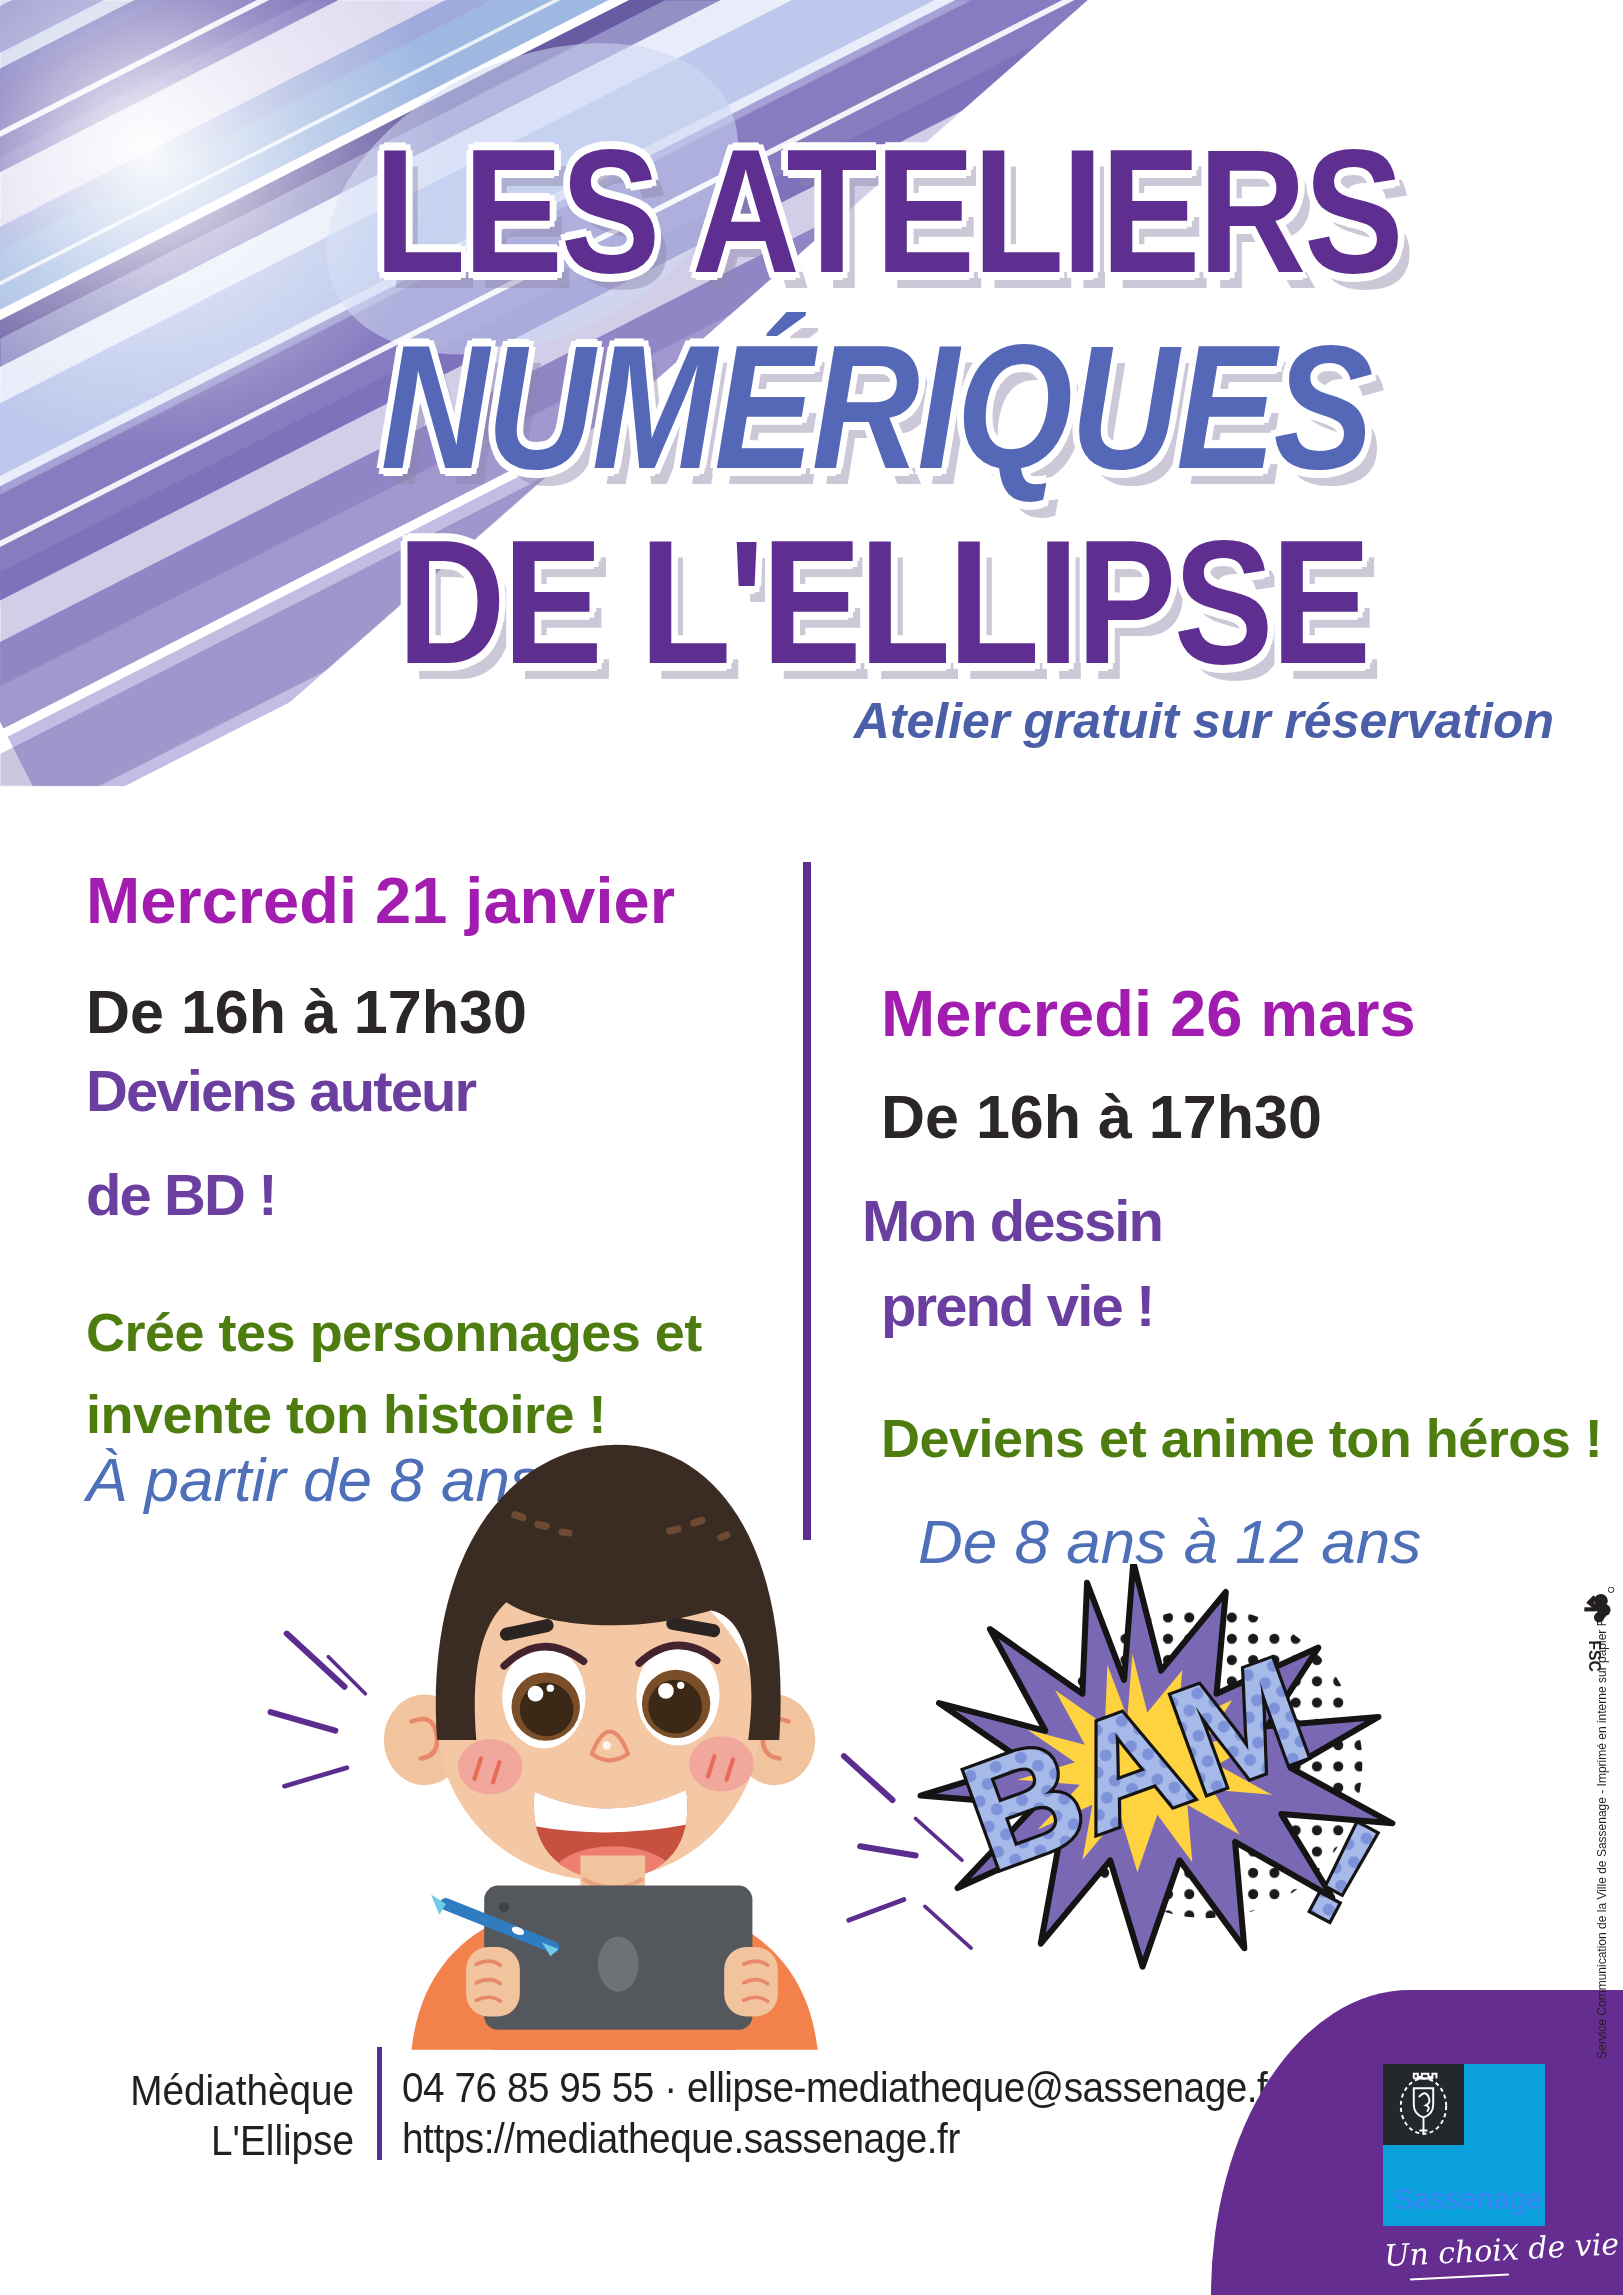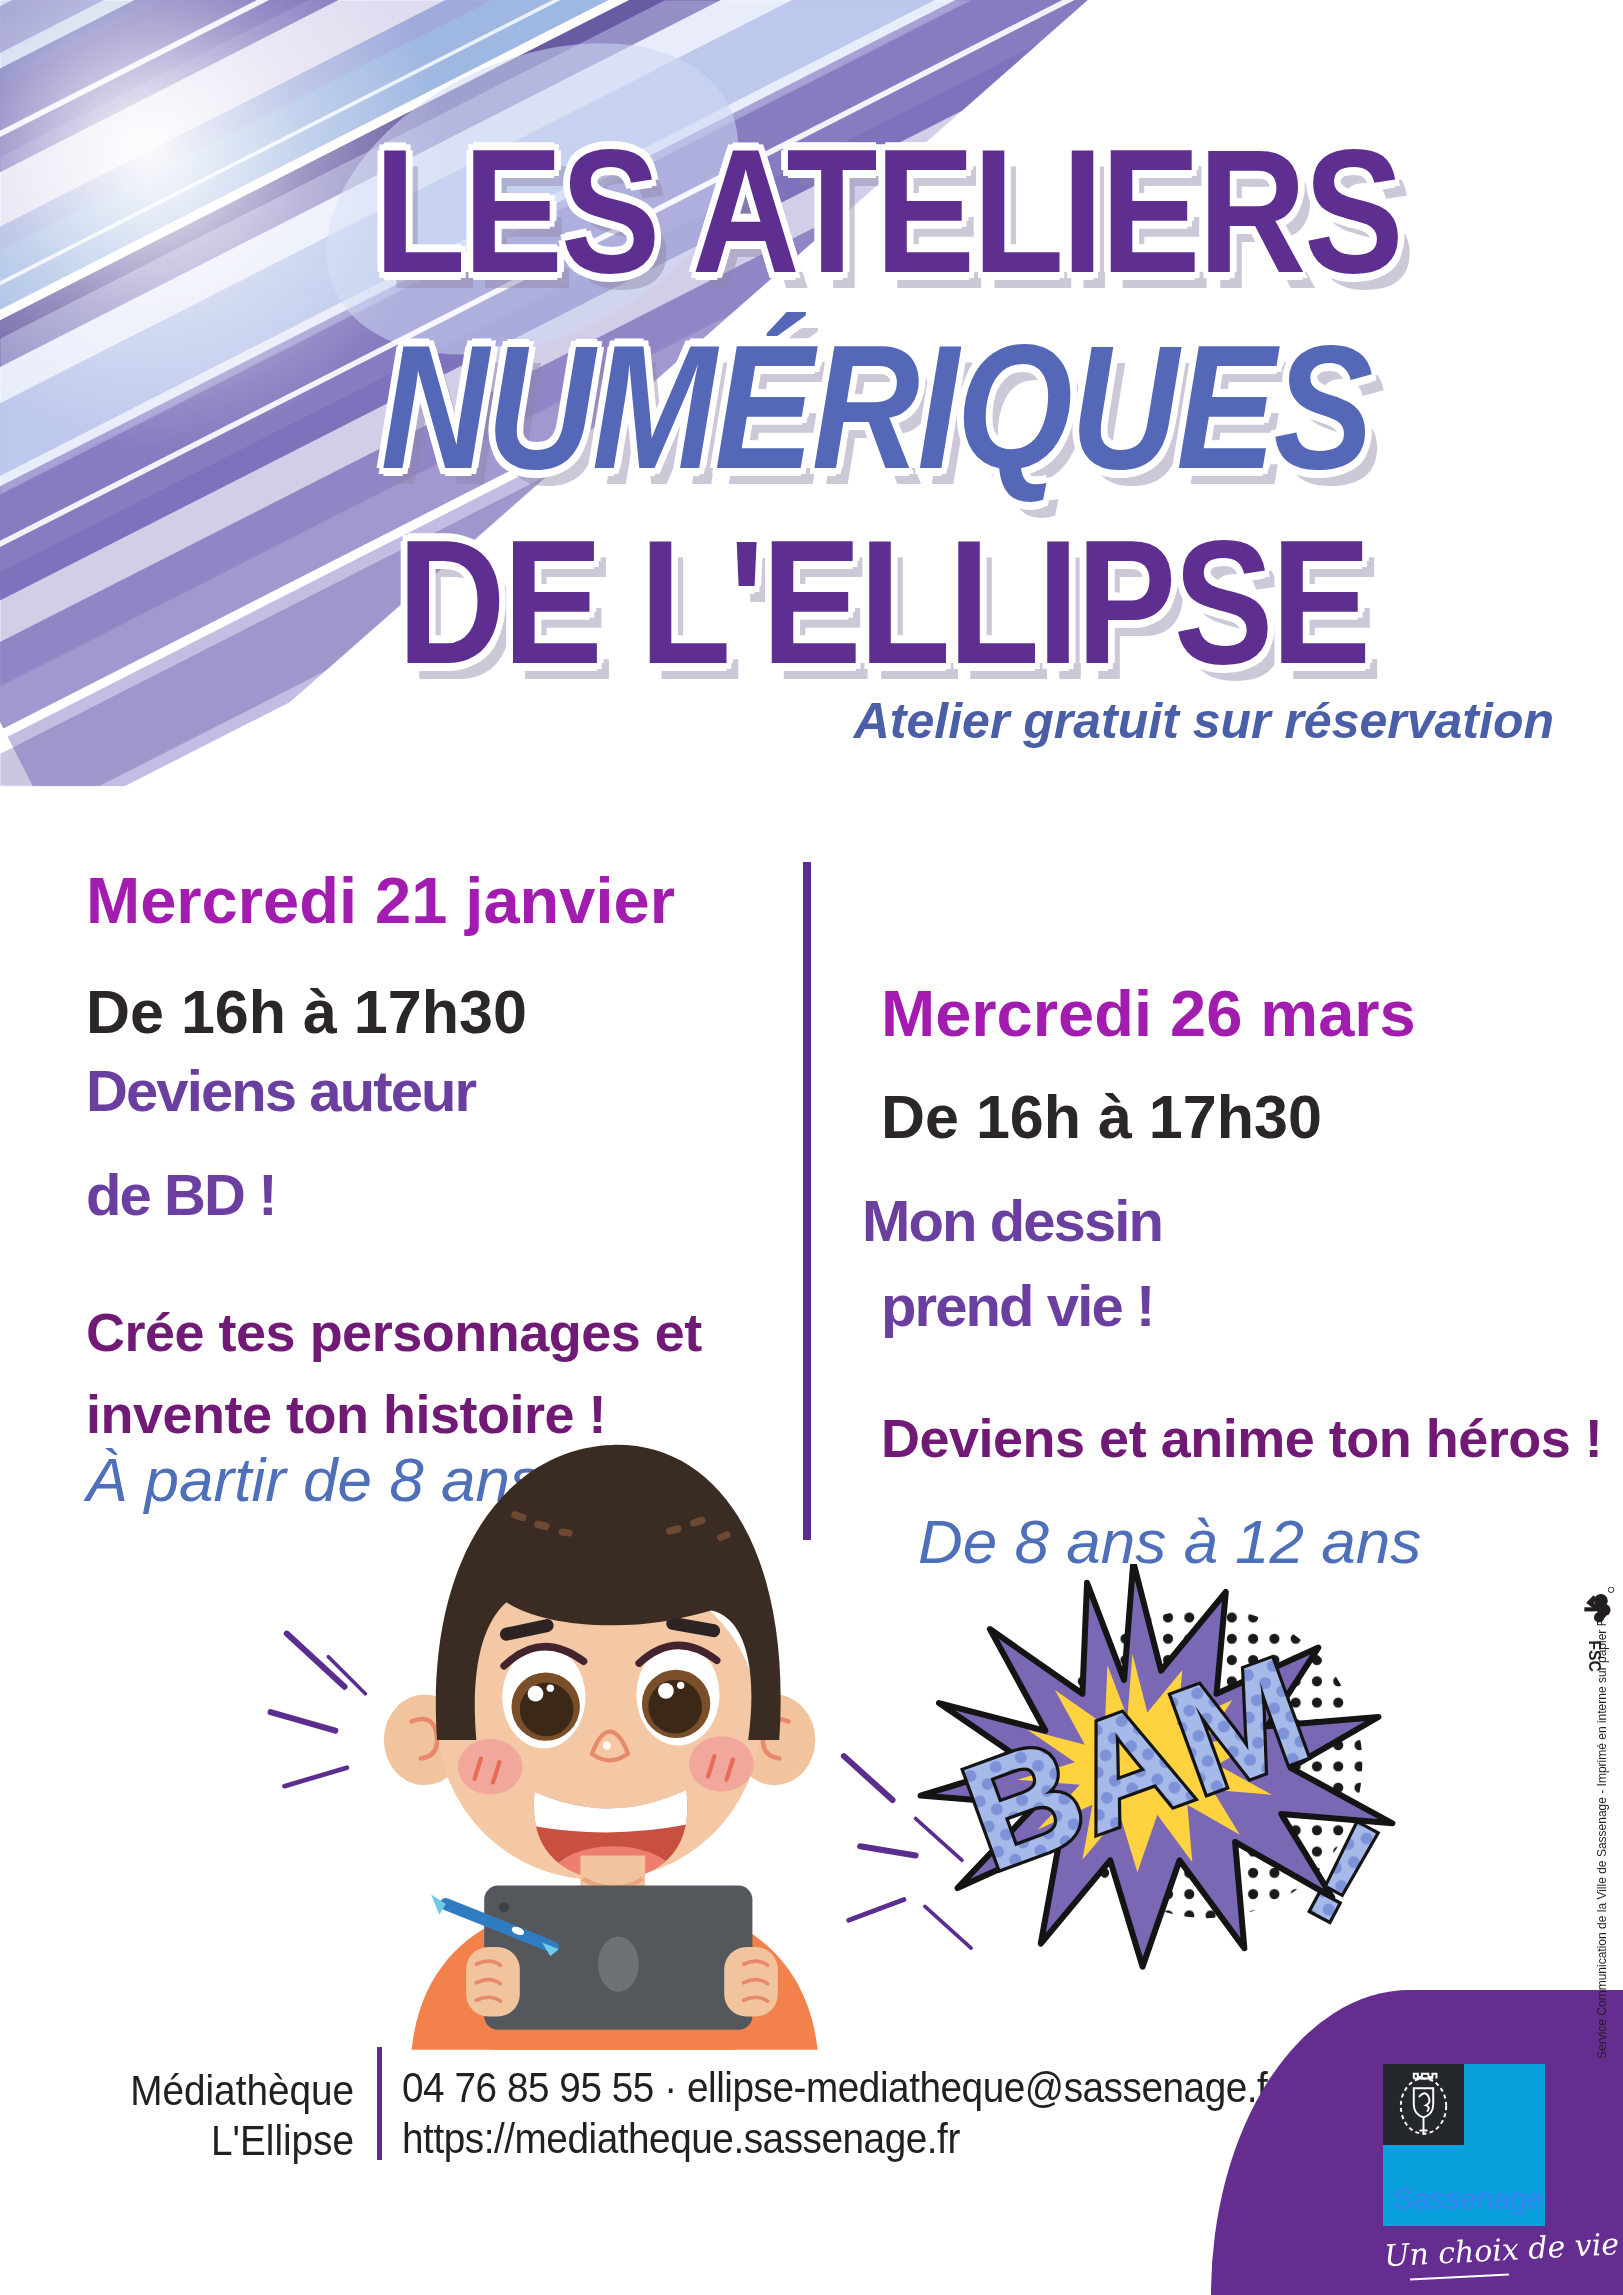--- a/index.html
+++ b/index.html
@@ -34,21 +34,21 @@
   .subtitle{
     position:absolute;top:692px;right:69px;
     font-size:50px;font-style:italic;font-weight:bold;
     color:#4A5FA8;white-space:nowrap;
   }
 
   
   .w-date{position:absolute;font-size:65px;font-weight:bold;color:#a21caf;white-space:nowrap;text-align:center;}
   .w-time{position:absolute;font-size:61px;font-weight:bold;color:#2b2627;white-space:nowrap;}
   .w-head{position:absolute;font-size:58px;font-weight:bold;color:#6B3FA0;letter-spacing:-1.9px;white-space:nowrap;}
-  .w-desc{position:absolute;font-size:54px;font-weight:bold;color:#701a75;letter-spacing:-0.5px;white-space:nowrap;}
+  .w-desc{position:absolute;font-size:54px;font-weight:bold;color:#4d7c0f;letter-spacing:-0.5px;white-space:nowrap;}
   .w-age{position:absolute;font-size:62px;font-style:italic;color:#4E70B9;white-space:nowrap;}
   .divider-v{
     position:absolute;left:803px;top:862px;width:8.3px;height:678px;
     background:#5B2D8E;
   }
 
   
   .venue{
     position:absolute;left:86px;top:2065px;width:268px;
     text-align:right;font-size:43px;line-height:1.17;color:#231f20;

